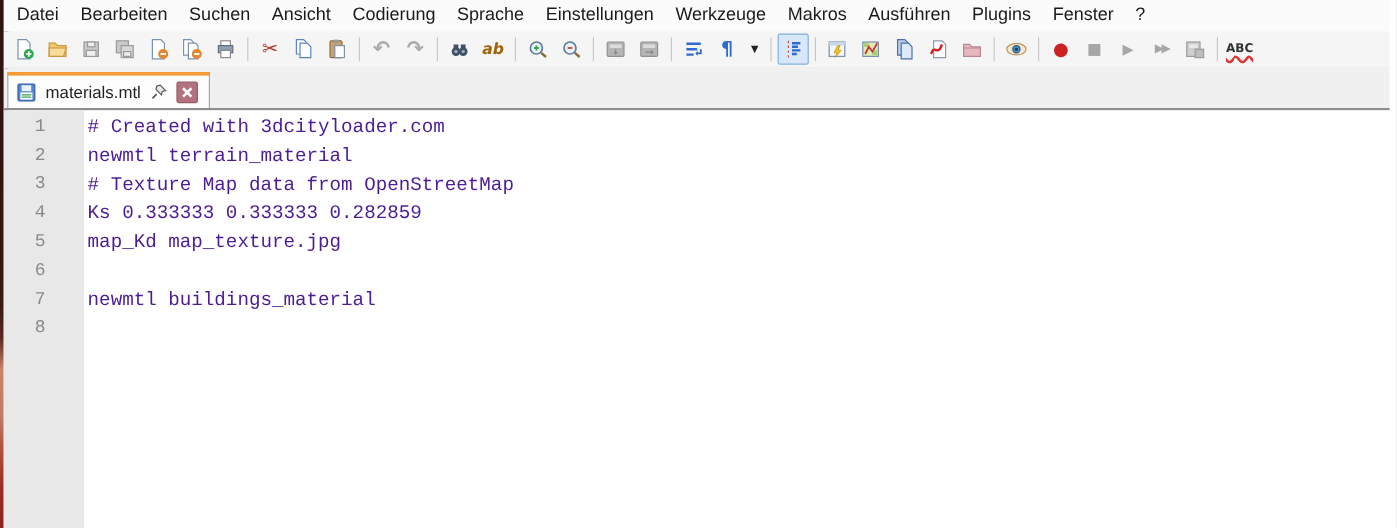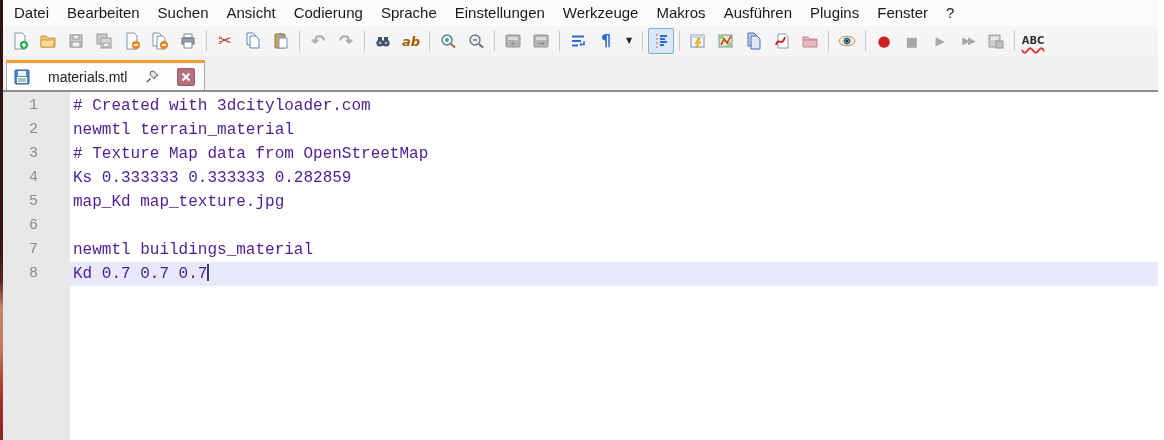--- a/index.html
+++ b/index.html
@@ -30,21 +30,21 @@
   .g-drop{color:#222;font-size:8px;}
   .g-rec{color:#cc2222;font-size:15px;}
   .g-stop{color:#a6a6a6;font-size:13px;}
   .g-play{color:#a6a6a6;font-size:12px;}
   .g-ffwd{color:#a6a6a6;font-size:10px;letter-spacing:-2px;}
   .g-abc{color:#333;font-size:10px;font-weight:bold;text-decoration:underline wavy #d33 1.5px;text-underline-offset:3px;}
   .g-ab{color:#a16207;font-size:13px;font-weight:bold;font-style:italic;}
 
   
   .tabbar{height:33px;background:#f0f0f0;display:flex;align-items:flex-end;padding-left:3px;flex:0 0 auto;border-bottom:2px solid #8e8e8e;box-sizing:content-box;}
-  .tab{height:30px;background:#fdfdfd;border:1px solid #a8a8a8;border-bottom:none;border-top:3px solid #f49b38;display:flex;align-items:center;gap:17px;padding:0 9px 0 6px;box-sizing:border-box;font-size:14px;color:#222;}
+  .tab{height:30px;background:#fdfdfd;border:1px solid #a8a8a8;border-bottom:none;border-top:3px solid #f49b38;display:flex;align-items:center;gap:7px;padding:0 9px 0 6px;box-sizing:border-box;font-size:14px;color:#222;}
   .tab-title{white-space:nowrap;}
   .tab-close{width:16px;height:16px;background:#b4717e;border:1px solid #935c67;border-radius:2px;display:flex;align-items:center;justify-content:center;}
 
   
   .editor{flex:1;background:#ffffff;display:flex;font-family:"Liberation Mono","DejaVu Sans Mono",monospace;font-size:16px;overflow:hidden;}
   .gutter{width:67px;background:#e8e8e8;color:#8a8a8a;flex:0 0 auto;padding-top:2px;font-size:15px;}
   .gutter .ln{height:24px;line-height:24px;text-align:right;padding-right:32px;}
   .code{flex:1;padding-top:2px;color:#4c1d95;}
   .cl{height:24px;line-height:24px;padding-left:3px;white-space:pre;}
   .cl.current{background:#e8e8fb;}
@@ -339,18 +339,17 @@
         <div class="ln">8</div>
       </div>
       <div class="code">
         <div class="cl"><span># Created with 3dcityloader.com</span></div>
         <div class="cl"><span>newmtl terrain_material</span></div>
         <div class="cl"><span># Texture Map data from OpenStreetMap</span></div>
         <div class="cl"><span>Ks 0.333333 0.333333 0.282859</span></div>
         <div class="cl"><span>map_Kd map_texture.jpg</span></div>
         <div class="cl"><span></span></div>
         <div class="cl"><span>newmtl buildings_material</span></div>
-        <div class="cl current"><span>Kd 0.7 0.7 0.7</span><span class="caret"></span></div>
       </div>
     </div>
 
   </div>
 </div>
 
 </body></html>

